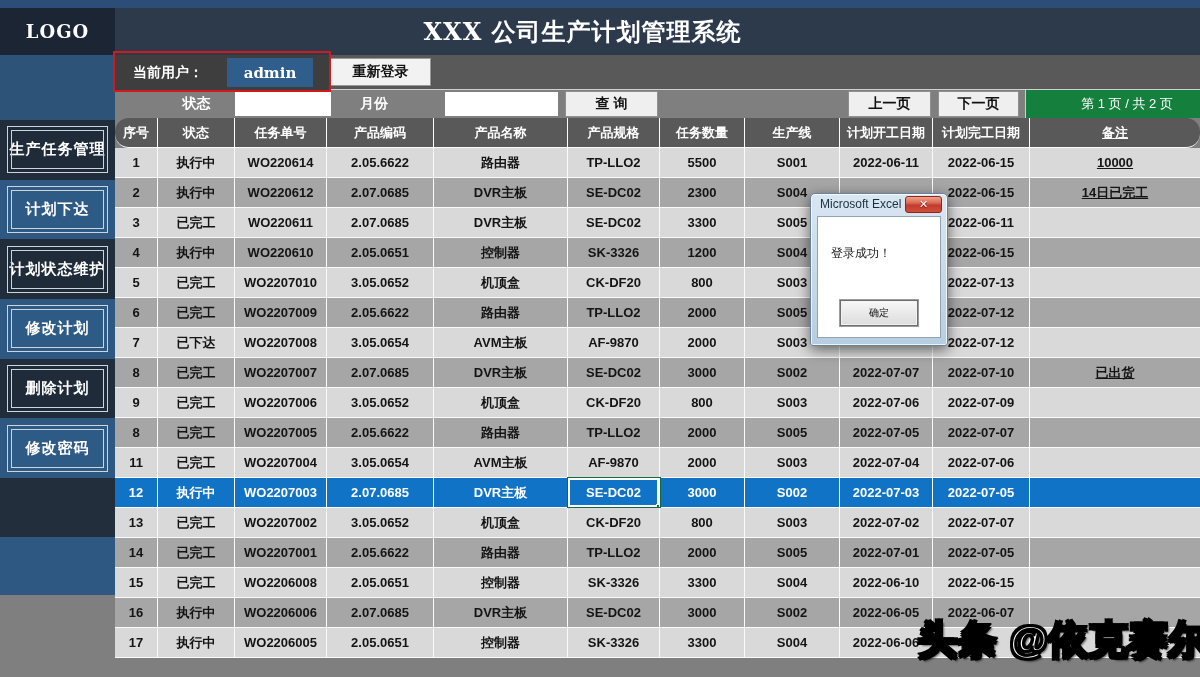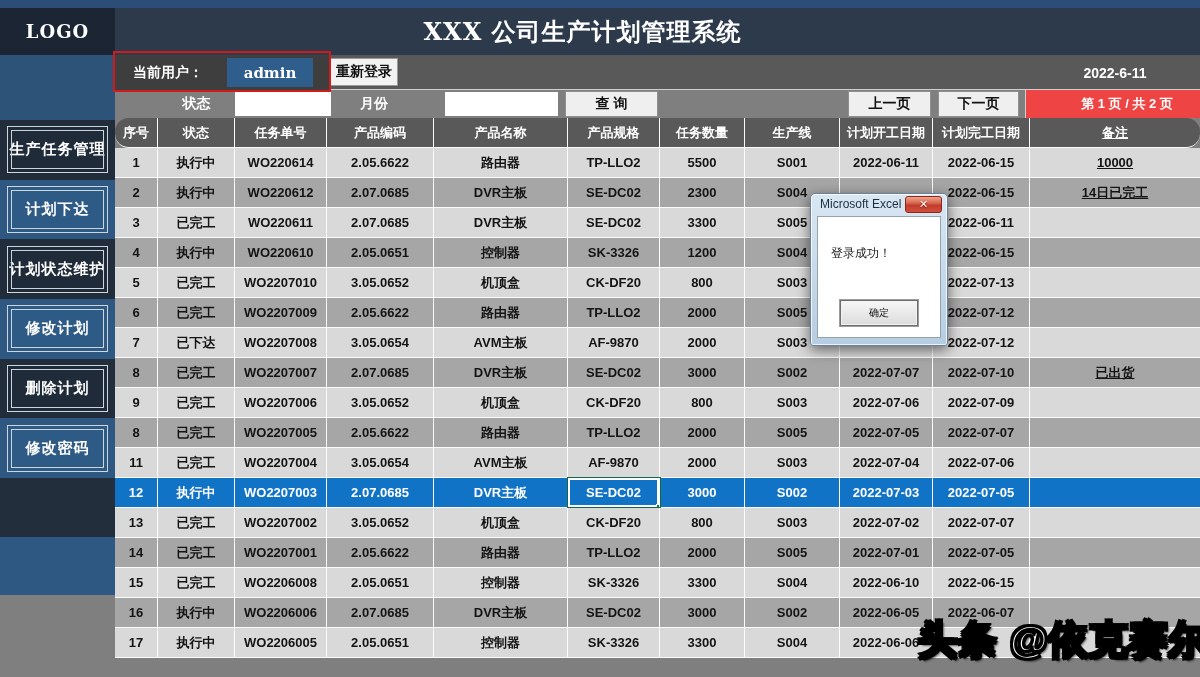--- a/index.html
+++ b/index.html
@@ -23,43 +23,43 @@
     font-weight:bold;font-size:24px;letter-spacing:1px;}
 
   
   #user-bar{left:115px;top:55px;width:1085px;height:35px;background:#595959;border-bottom:1px solid #cfcfcf;box-sizing:border-box;}
   #user-dark{position:absolute;left:0;top:0;width:215px;height:35px;background:#3e3e3e;}
   #user-label{position:absolute;left:18px;top:0;height:35px;display:flex;align-items:center;
     color:#fff;font-weight:bold;font-size:14px;}
   #user-value{position:absolute;left:112px;top:3px;width:86px;height:29px;background:#2f5e8d;
     display:flex;align-items:center;justify-content:center;color:#fff;font-weight:bold;font-size:15px;
     font-family:"DejaVu Serif","Liberation Serif",serif;}
-  #relogin-btn{position:absolute;left:215px;top:3px;width:68px;height:28px;background:#f2f2f2;
+  #relogin-btn{position:absolute;left:215px;top:3px;width:101px;height:28px;background:#f2f2f2;
     border:1px solid #9a9a9a;box-shadow:1px 1px 0 #555;box-sizing:border-box;
     display:flex;align-items:center;justify-content:center;color:#111;font-weight:bold;font-size:14px;cursor:default;}
   #date-box{position:absolute;right:0;top:0;width:170px;height:35px;
     display:flex;align-items:center;justify-content:center;color:#fff;font-weight:bold;font-size:14px;}
 
   
   #filter-bar{left:115px;top:90px;width:1085px;height:28px;background:#7f7f7f;}
   .flt-label{position:absolute;top:0;height:28px;display:flex;align-items:center;justify-content:center;
     color:#fff;font-weight:bold;font-size:14px;}
   #status-label{left:43px;width:77px;}
   #month-label{left:228px;width:62px;}
   .flt-input{position:absolute;top:2px;height:24px;background:#fff;border:none;box-sizing:border-box;padding:0 4px;font-size:13px;}
   #status-input{left:120px;width:96px;}
   #month-input{left:330px;width:113px;}
   .flt-btn{position:absolute;top:1px;height:26px;background:#efefef;border:1px solid #8f8f8f;
     box-sizing:border-box;display:flex;align-items:center;justify-content:center;
     color:#111;font-weight:bold;font-size:14px;cursor:default;}
   #search-btn{left:450px;width:93px;}
   #prev-btn{left:733px;width:83px;}
   #next-btn{left:823px;width:81px;}
-  #page-box{position:absolute;left:910px;top:0;width:175px;height:28px;background:#ef4444;
-    display:flex;align-items:center;justify-content:center;color:#fff;font-weight:bold;font-size:13px;
+  #page-box{position:absolute;left:910px;top:0;width:175px;height:28px;background:#15803d;
+    display:flex;align-items:center;justify-content:center;color:#fff;font-weight:normal;font-size:13px;
     border-left:1px solid #cfcfcf;box-sizing:border-box;padding-left:28px;}
 
   
   #sidebar{left:0;top:55px;width:115px;height:622px;display:flex;flex-direction:column;}
   #side-top-pad{height:65px;background:#2e5379;}
   #sidebar-buttons{height:358px;display:flex;flex-direction:column;}
   .side-block{flex:1;display:flex;align-items:center;justify-content:center;}
   .blk-dark{background:#212d3b;}
   .blk-blue{background:#2e5881;}
   .side-btn{width:101px;height:47px;display:flex;align-items:center;justify-content:center;
@@ -126,21 +126,20 @@
 </div>
 <div class="abs" id="title-bar">
   <span id="page-title">XXX 公司生产计划管理系统</span>
 </div>
 
 <div class="abs" id="user-bar">
   <div id="user-dark"></div>
   <div id="user-label">当前用户：</div>
   <div id="user-value">admin</div>
   <div id="relogin-btn">重新登录</div>
-  <div id="date-box">2022-6-11</div>
 </div>
 
 <div class="abs" id="filter-bar">
   <div class="flt-label" id="status-label">状态</div>
   <input class="flt-input" id="status-input" value="" style="">
   <div class="flt-label" id="month-label">月份</div>
   <input class="flt-input" id="month-input" value="" style="">
   <div class="flt-btn" id="search-btn">查 询</div>
   <div class="flt-btn" id="prev-btn">上一页</div>
   <div class="flt-btn" id="next-btn">下一页</div>

